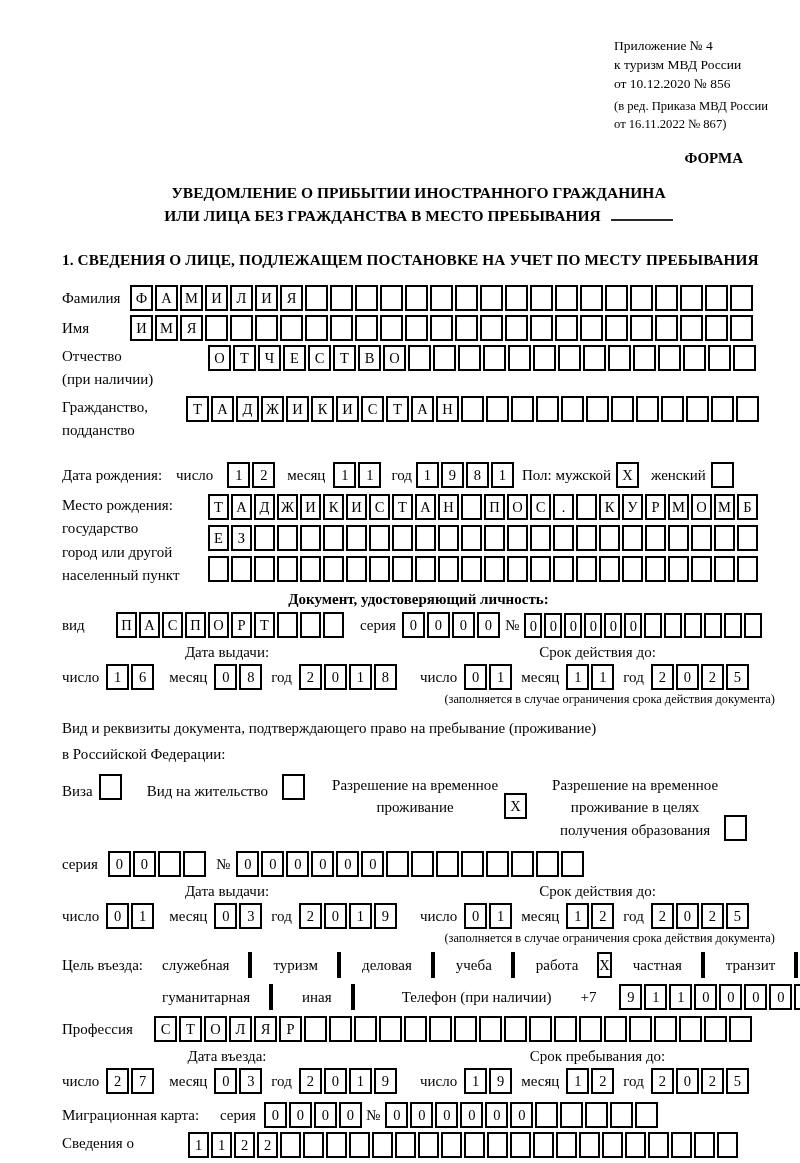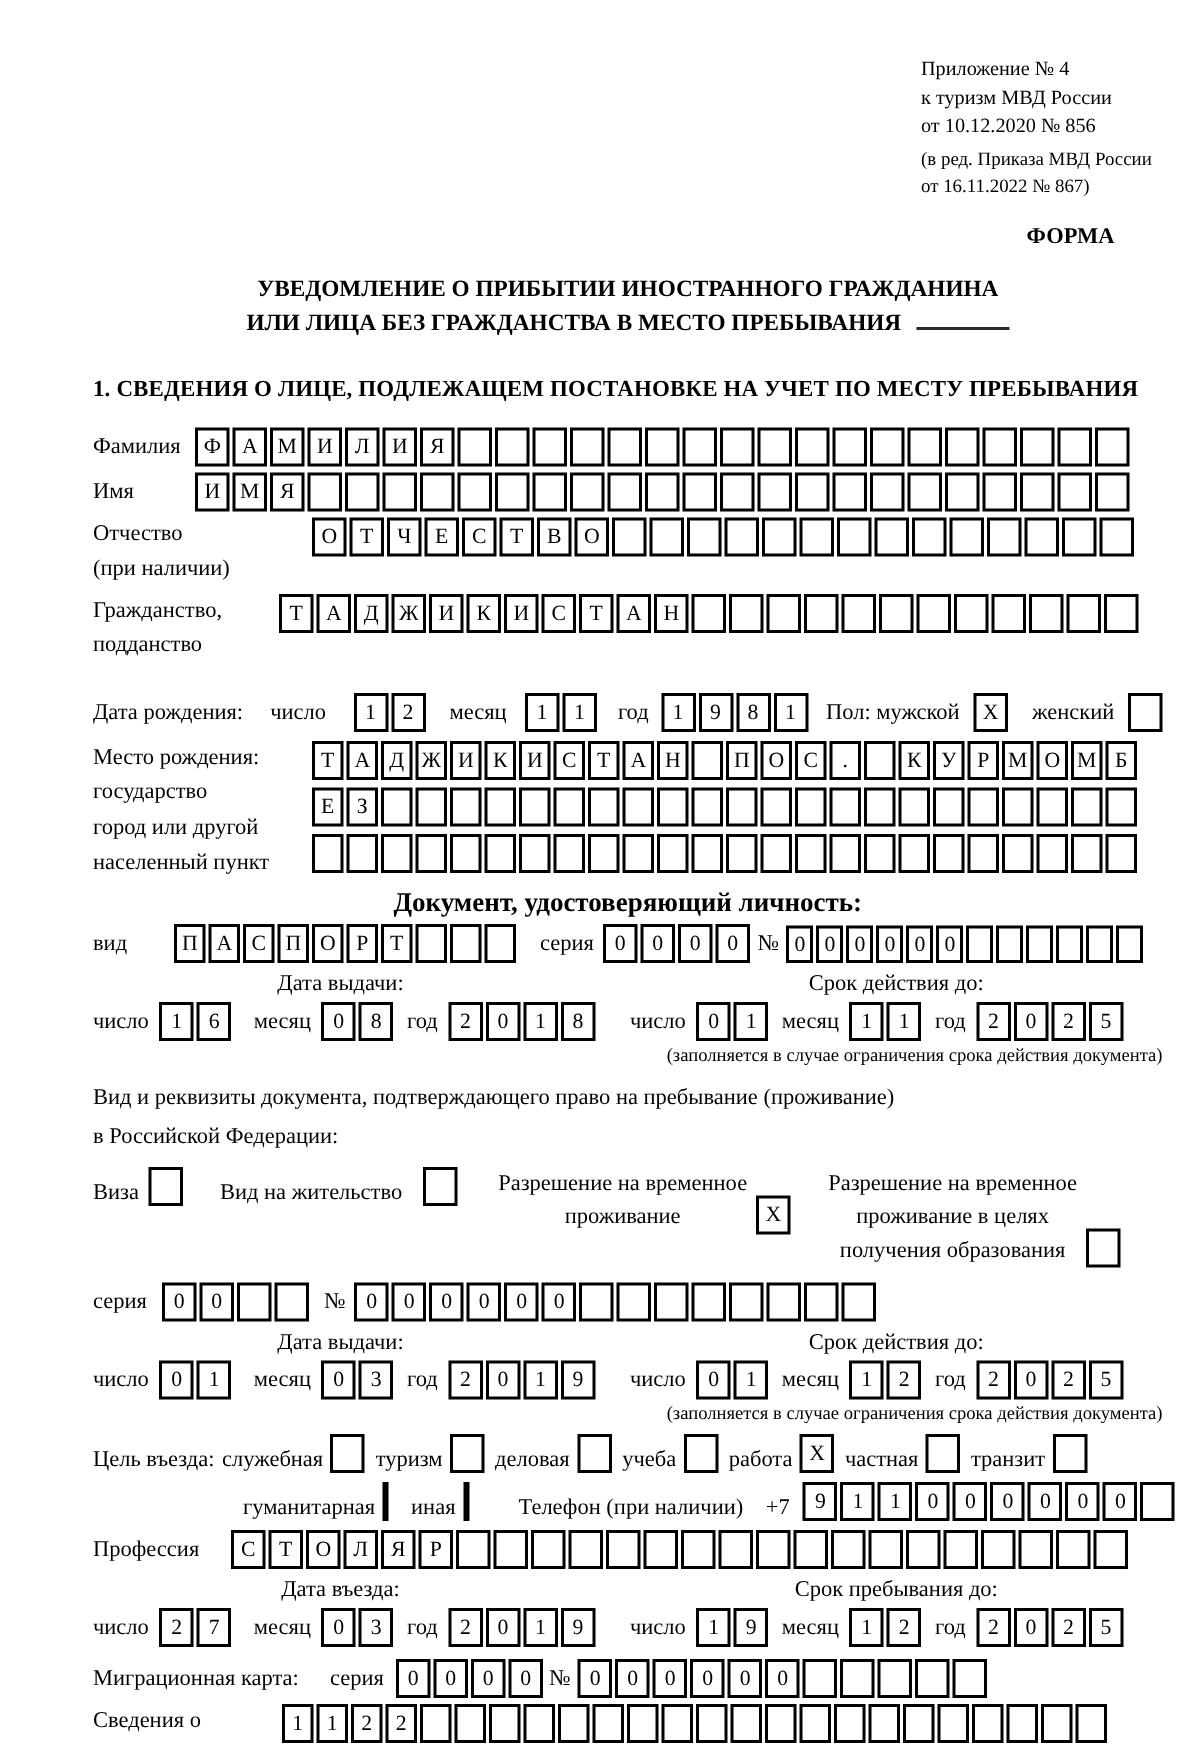--- a/index.html
+++ b/index.html
@@ -40,21 +40,21 @@
   .dgroup{display:flex;align-items:center;gap:7px;font-size:15px;white-space:nowrap;}
   .note{font-size:12.4px;text-align:right;margin-top:2px;margin-bottom:6px;}
 
   
   .permitrow{display:flex;align-items:flex-start;gap:15px;margin-top:6px;margin-bottom:10px;font-size:15px;}
   .popt{display:flex;align-items:flex-end;gap:6px;}
   .popt .ctr{text-align:center;line-height:1.5;}
   .intro{font-size:15px;line-height:1.75;margin-top:8px;}
 
   
-  .purrow{display:flex;align-items:flex-end;gap:5px;font-size:15px;white-space:nowrap;margin-bottom:6px;}
+  .purrow{display:flex;align-items:center;gap:19px;font-size:15px;white-space:nowrap;margin-bottom:6px;}
   .purrow2{margin-left:100px;}
   .phonelbl{margin-left:26px;}
   .plus7{margin-left:10px;margin-right:4px;}
 
   
   .reps{display:flex;margin-top:4px;font-size:15px;}
   .reps .lblcol{width:126px;}
 </style>
 </head>
 <body>
@@ -200,21 +200,21 @@
         <span class="cbox"></span>
         <span class="cbox"></span>
         <span class="cbox"></span>
         <span class="cbox"></span>
         <span class="cbox"></span>
         <span class="cbox"></span>
         <span class="cbox"></span>
       </span>
   </div>
 
-  <div class="frow" style="margin-top:20px;justify-content:space-between;">
+  <div class="frow" style="margin-top:20px;">
     <span class="flabel" style="margin-right:14px;">Дата рождения:</span>
     <span class="flabel" style="margin-right:14px;">число</span>
     <span class="boxrow">
         <span class="cbox">1</span>
         <span class="cbox">2</span>
       </span>
     <span class="flabel" style="margin:0 8px 0 10px;">месяц</span>
     <span class="boxrow">
         <span class="cbox">1</span>
         <span class="cbox">1</span>
@@ -314,21 +314,21 @@
           <span class="cbox"></span>
           <span class="cbox"></span>
           <span class="cbox"></span>
           <span class="cbox"></span>
           <span class="cbox"></span>
           <span class="cbox"></span>
         </span>
     </span>
   </div>
 
-  <div style="text-align:center;font-weight:bold;font-size:18px;margin:2px 0 4px;">Документ, удостоверяющий личность:</div>
+  <div style="text-align:center;font-weight:bold;font-size:15px;margin:2px 0 4px;">Документ, удостоверяющий личность:</div>
 
   <div class="frow">
     <span class="flabel" style="width:54px;">вид</span>
     <span class="boxrow boxes-sm">
         <span class="cbox">П</span>
         <span class="cbox">А</span>
         <span class="cbox">С</span>
         <span class="cbox">П</span>
         <span class="cbox">О</span>
         <span class="cbox">Р</span>

